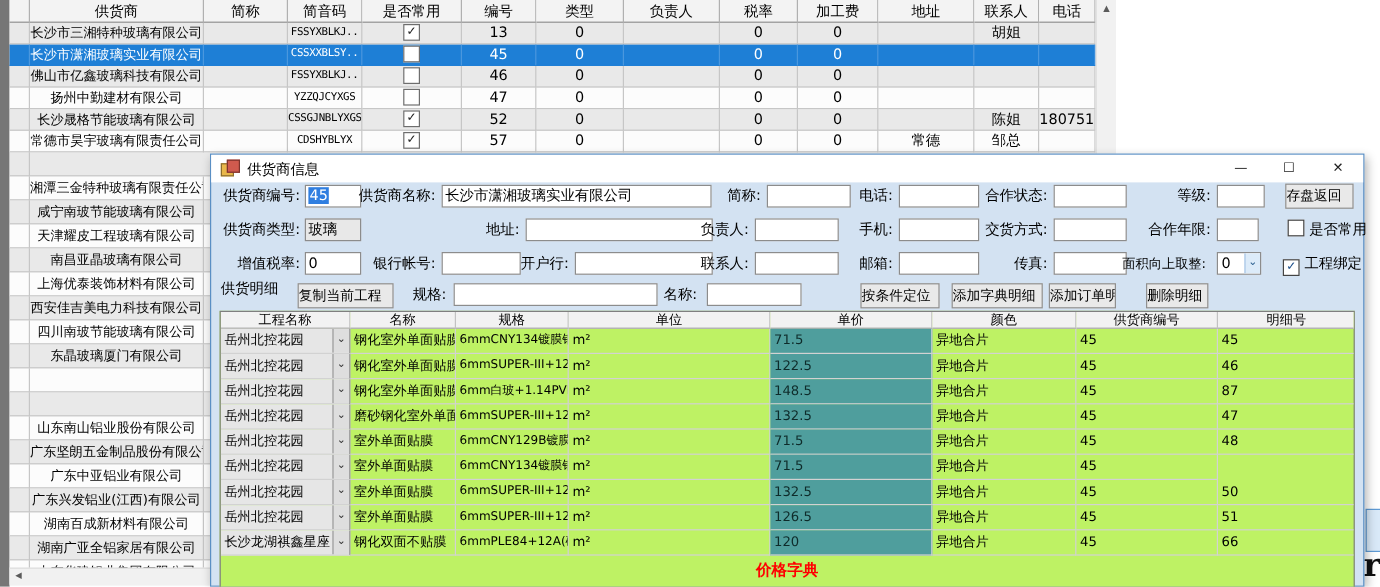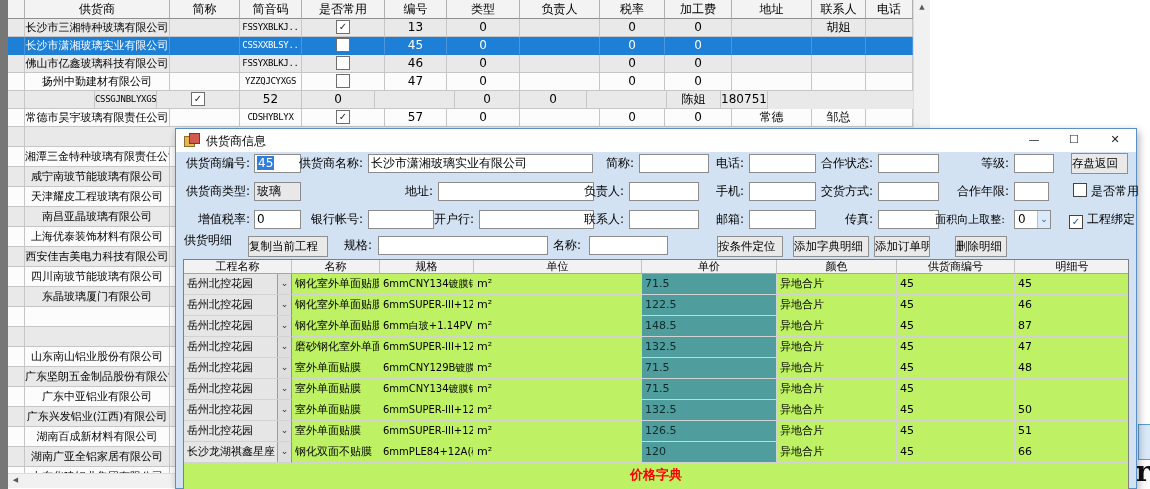--- a/index.html
+++ b/index.html
@@ -165,20 +165,21 @@
           <div class="g-cell g-c6">0</div>
           <div class="g-cell g-c7"></div>
           <div class="g-cell g-c8">0</div>
           <div class="g-cell g-c9">0</div>
           <div class="g-cell g-c10"></div>
           <div class="g-cell g-c11"></div>
           <div class="g-cell g-c12"></div>
         </div>
         <div class="g-row even">
           <div class="g-cell g-c0"></div>
+          <div class="g-cell g-c1 name-cell">长沙晟格节能玻璃有限公司</div>
           <div class="g-cell g-c2"></div>
           <div class="g-cell g-c3 code-cell">CSSGJNBLYXGS</div>
           <div class="g-cell g-c4"><span class="cb checked"></span></div>
           <div class="g-cell g-c5">52</div>
           <div class="g-cell g-c6">0</div>
           <div class="g-cell g-c7"></div>
           <div class="g-cell g-c8">0</div>
           <div class="g-cell g-c9">0</div>
           <div class="g-cell g-c10"></div>
           <div class="g-cell g-c11">陈姐</div>

